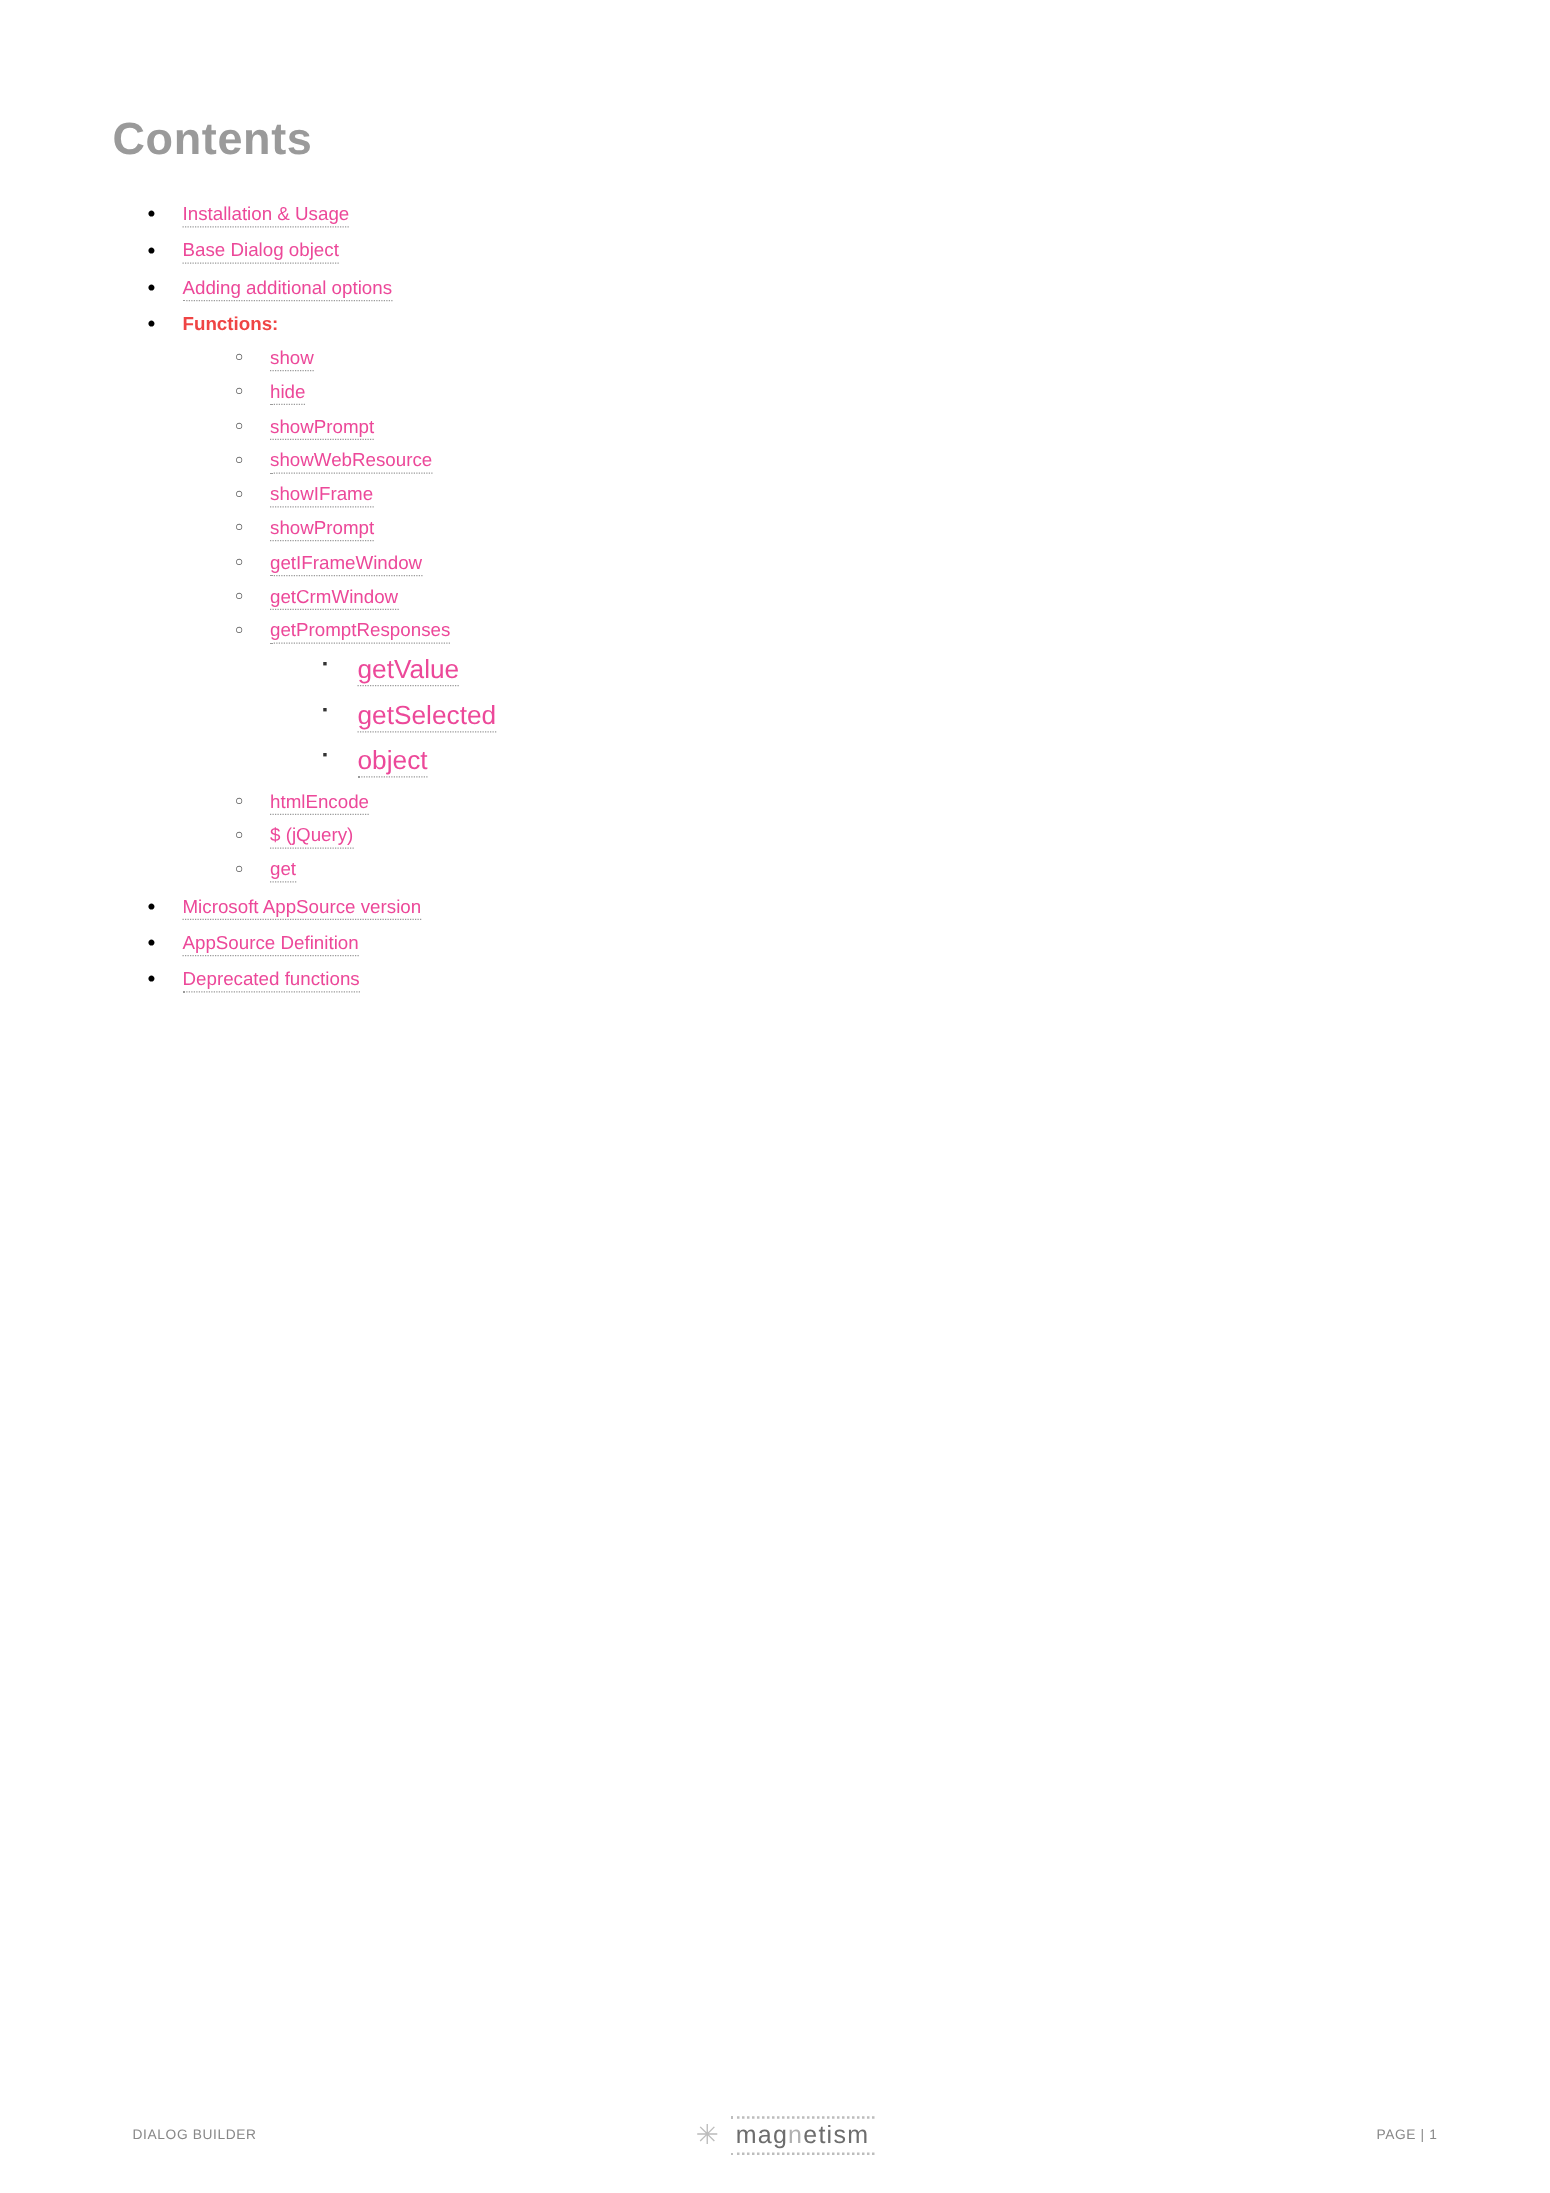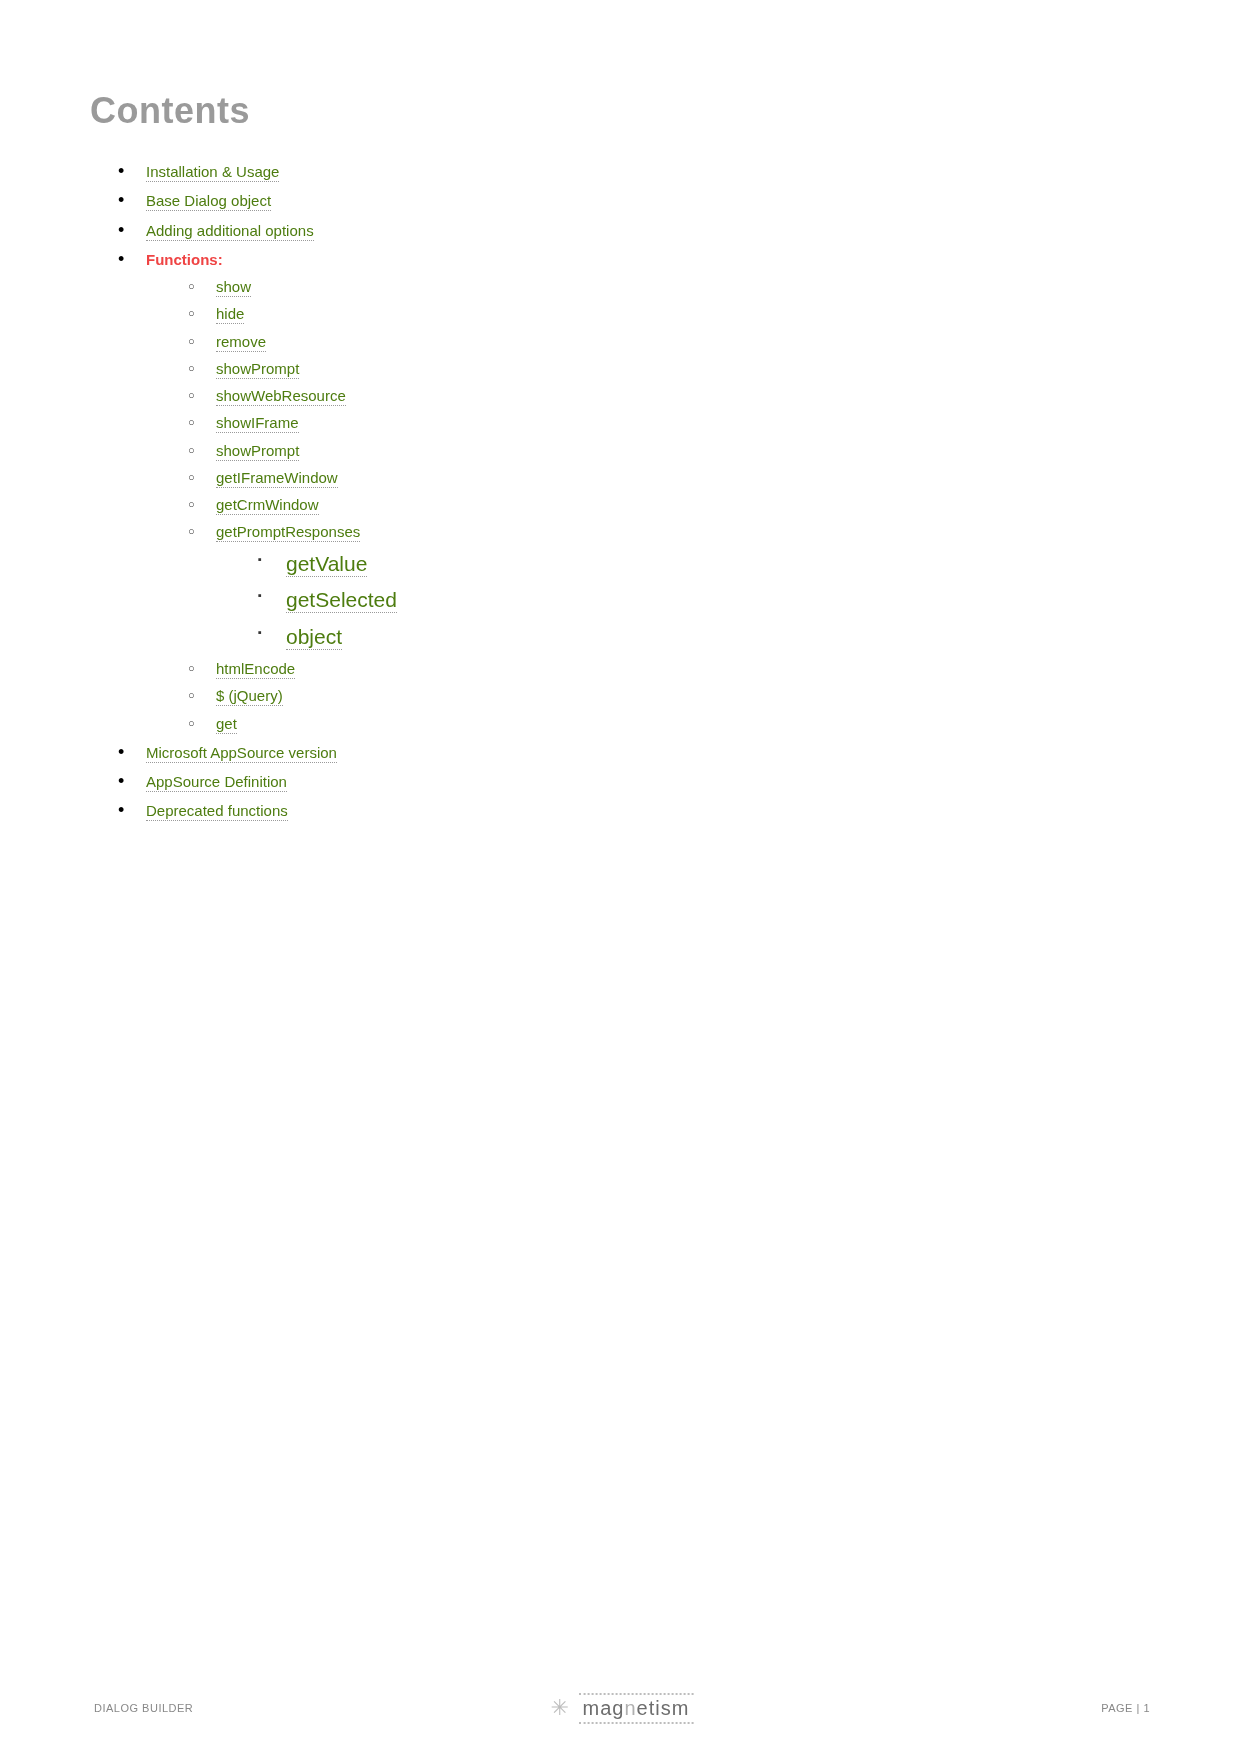--- a/index.html
+++ b/index.html
@@ -81,33 +81,33 @@
     ul.sub2 > li::before {
       content: "▪";
       position: absolute;
       left: 0;
       top: 0;
       color: #333;
       font-size: 11px;
       line-height: 2.0;
     }
     a.link {
-      color: #4d7c0f;
+      color: #ec4899;
       text-decoration: none;
       border-bottom: 1px dotted #9a9a9a;
       padding-bottom: 1px;
     }
     .bold-static {
       color: #ef4444;
       font-weight: 700;
     }
     .footer {
       position: absolute;
       bottom: 40px;
-      left: 4px;
+      left: 16px;
       right: 0;
       padding: 0 90px;
       display: flex;
       align-items: center;
       justify-content: space-between;
       font-size: 11px;
       color: #888;
       letter-spacing: 0.5px;
     }
     .footer-center {
@@ -150,21 +150,20 @@
 
 <div class="page">
   <h1 class="contents-heading">Contents</h1>
   <ul class="toc">
       <li><a class="link" href="#">Installation &amp; Usage</a></li>
       <li><a class="link" href="#">Base Dialog object</a></li>
       <li><a class="link" href="#">Adding additional options</a></li>
       <li><span class="bold-static">Functions:</span><ul class="sub1">
           <li><a class="link" href="#">show</a></li>
           <li><a class="link" href="#">hide</a></li>
-          <li><a class="link" href="#">remove</a></li>
           <li><a class="link" href="#">showPrompt</a></li>
           <li><a class="link" href="#">showWebResource</a></li>
           <li><a class="link" href="#">showIFrame</a></li>
           <li><a class="link" href="#">showPrompt</a></li>
           <li><a class="link" href="#">getIFrameWindow</a></li>
           <li><a class="link" href="#">getCrmWindow</a></li>
           <li><a class="link" href="#">getPromptResponses</a><ul class="sub2">
               <li><a class="link" href="#">getValue</a></li>
               <li><a class="link" href="#">getSelected</a></li>
               <li><a class="link" href="#">object</a></li>

